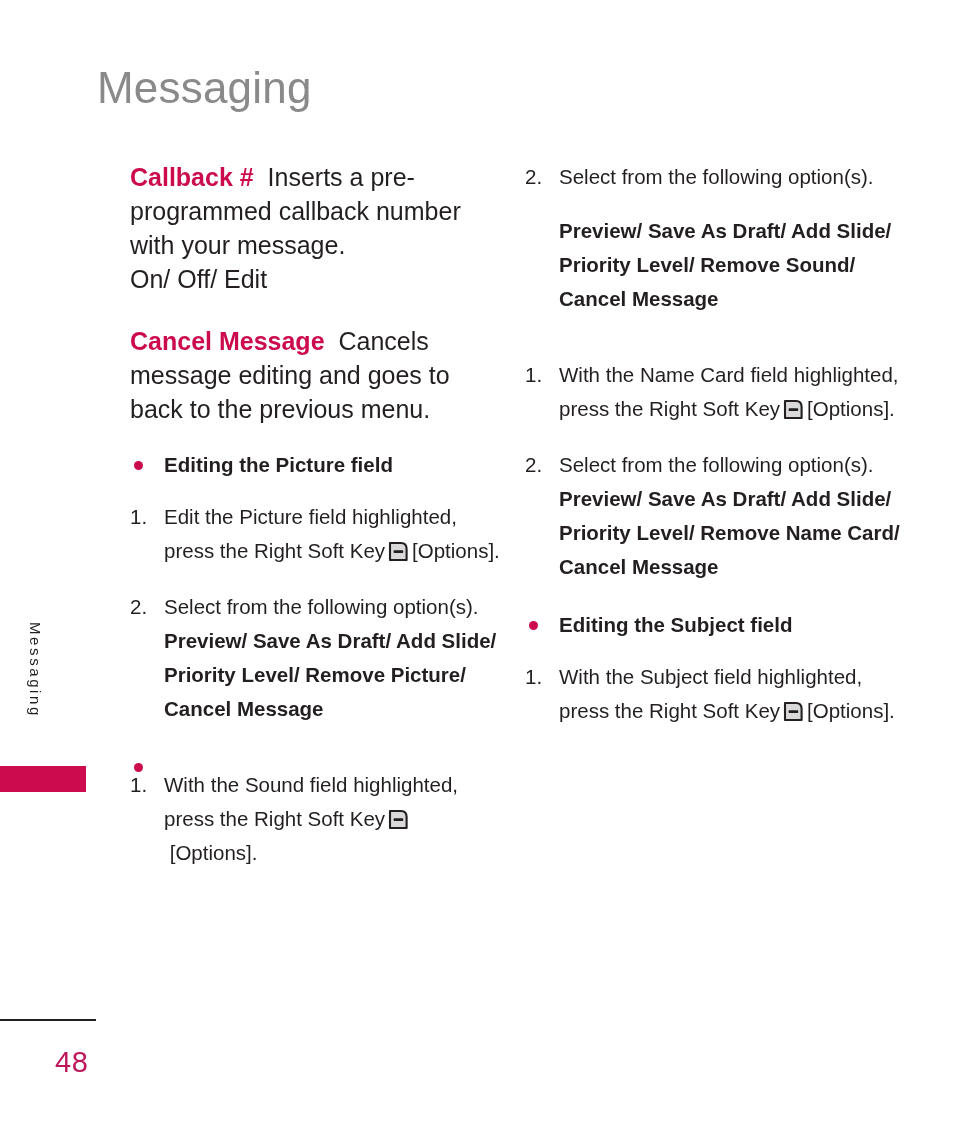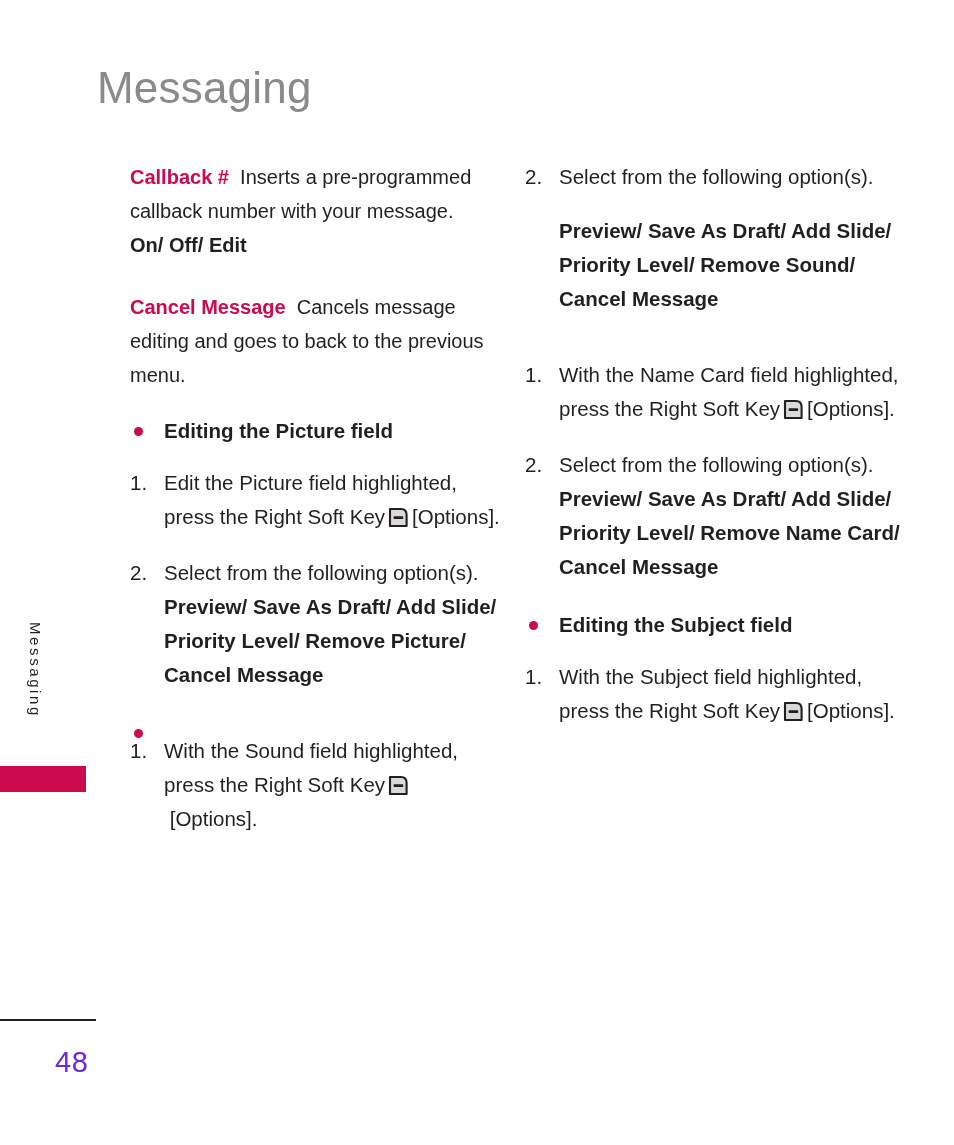--- a/index.html
+++ b/index.html
@@ -67,21 +67,21 @@
     top: 1019px;
     width: 96px;
     height: 2px;
     background: #231f20;
   }
   .page-number {
     position: absolute;
     left: 55px;
     top: 1046px;
     font-size: 29px;
-    color: #6d28d9;
+    color: #be185d;
     font-weight: 400;
     letter-spacing: 0.5px;
   }
 
   
   .columns {
     position: absolute;
     left: 0;
     top: 160px;
     width: 954px;
@@ -97,27 +97,27 @@
     color: #cc0b4e;
     font-weight: bold;
   }
   .strong {
     font-weight: normal;
     color: #231f20;
   }
 
   
   .defblock {
-    font-size: 20px;
+    font-size: 25px;
     line-height: 34px;
     margin: 0;
     padding: 0;
   }
   .defblock .optline {
-    font-weight: bold;
+    font-weight: normal;
     display: block;
   }
 
   
   .bullet-head {
     position: relative;
     padding-left: 34px;
     font-size: 20.5px;
     line-height: 34px;
     font-weight: bold;

